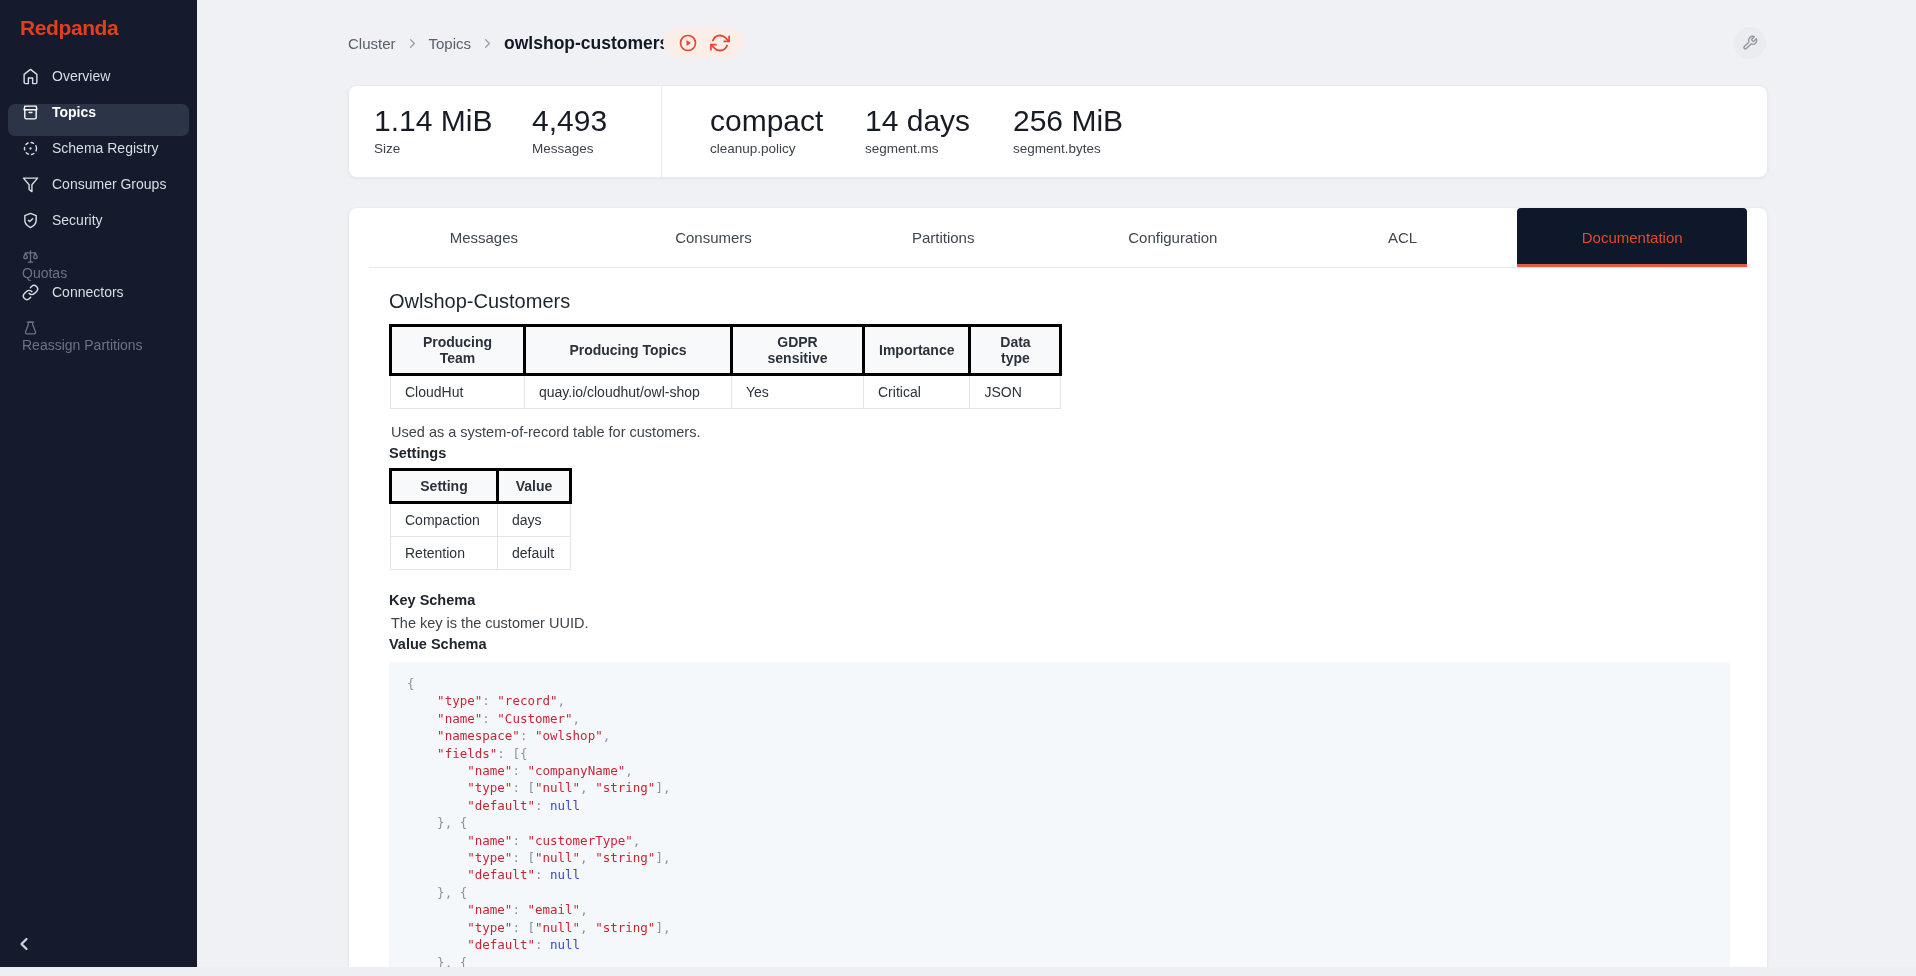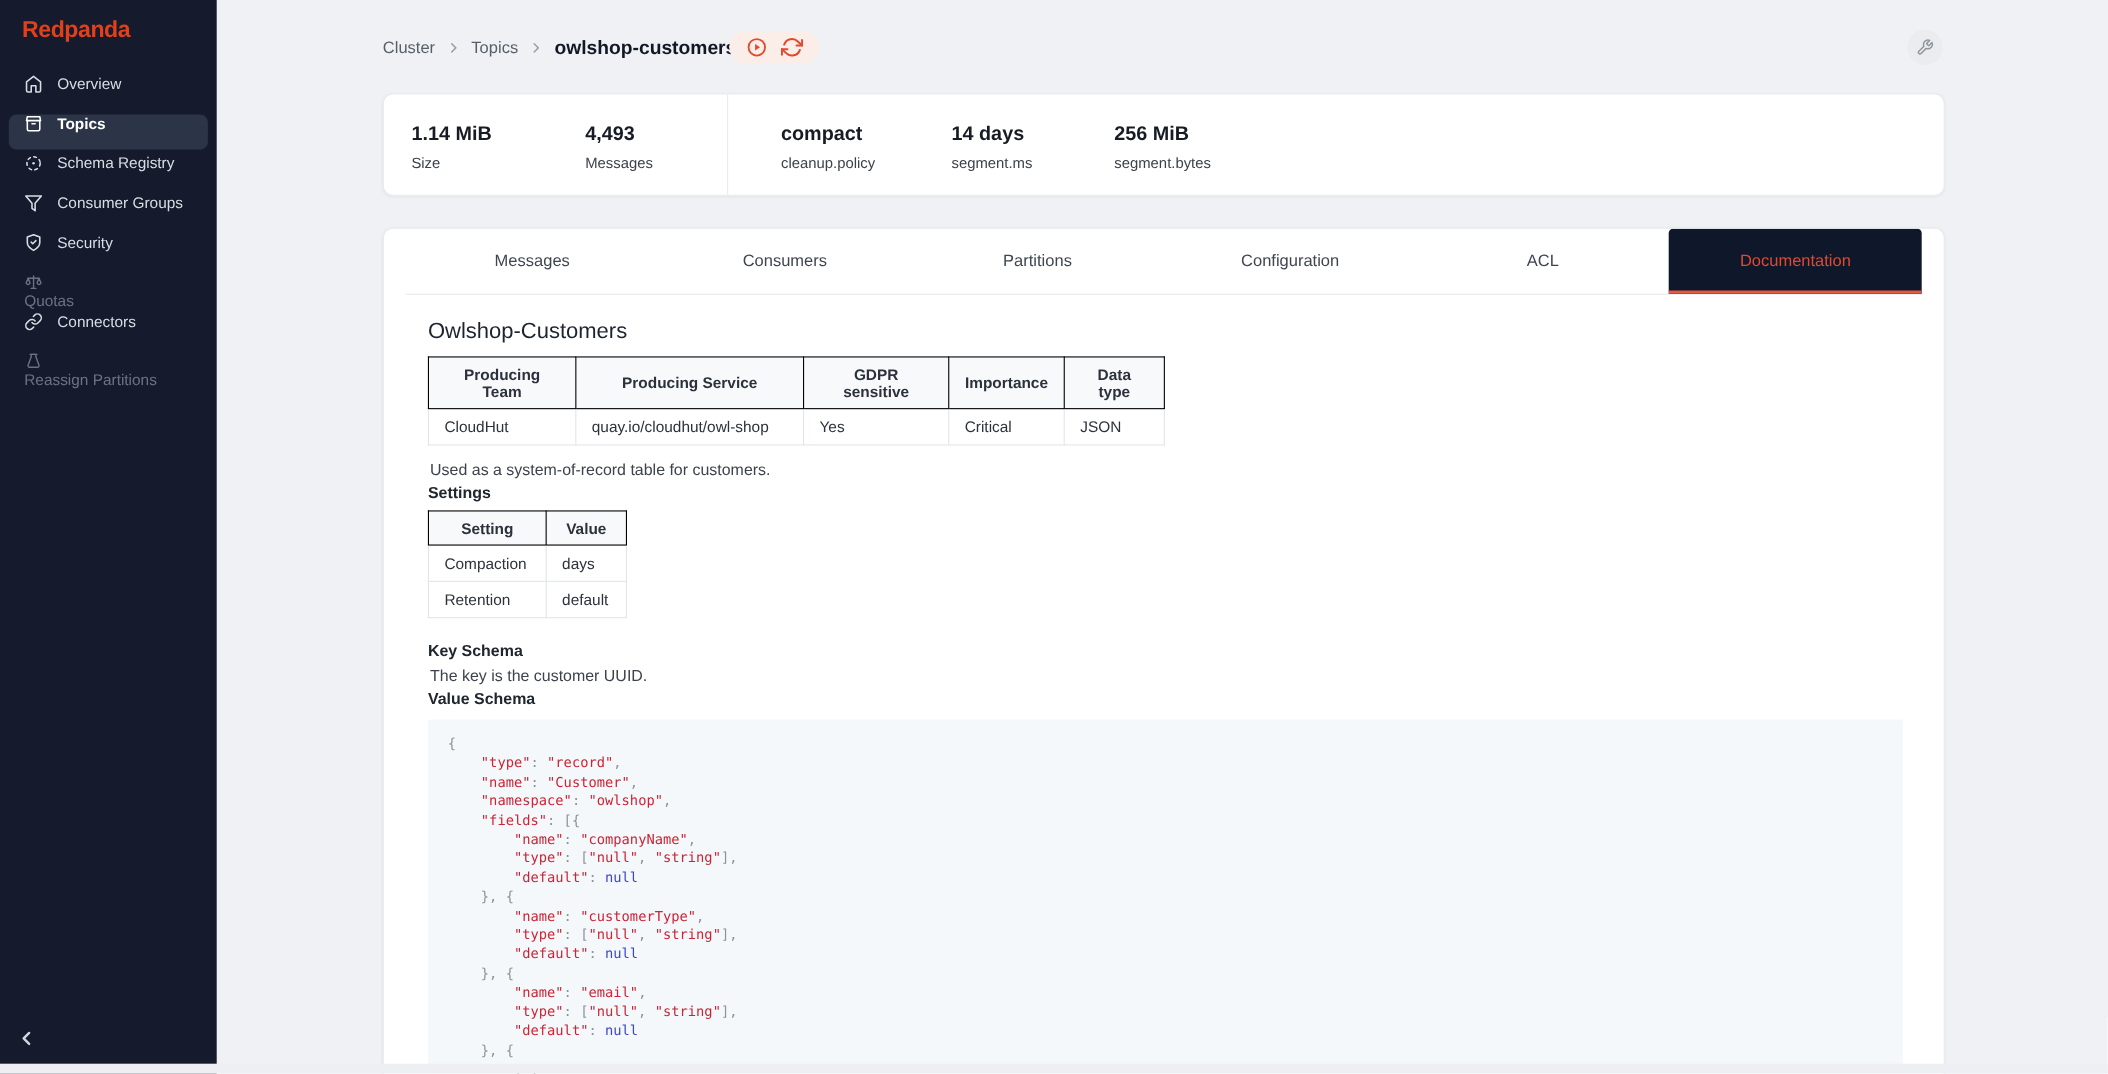--- a/index.html
+++ b/index.html
@@ -35,35 +35,35 @@
 
   .wrench-btn { position:absolute; left:1537px; top:27px; width:32px; height:32px; border-radius:50%;
                 background:#eaecef; border:none; display:flex; align-items:center; justify-content:center;
                 color:#8f959c; cursor:pointer; }
   .wrench-btn svg { width:16px; height:16px; }
 
   
   .stats-card { position:absolute; left:151px; top:85px; width:1420px; height:93px; background:#fff;
                 border-radius:9px; border:1px solid #e9ebef; box-shadow:0 1px 3px rgba(15,23,42,0.05); }
   .stat { position:absolute; top:0; height:100%; display:flex; flex-direction:column; justify-content:center; gap:6px; }
-  .stat-value { font-size:18px; font-weight:700; color:#171c24; line-height:28px; }
+  .stat-value { font-size:30px; font-weight:400; color:#171c24; line-height:28px; }
   .stat-label { font-size:13.5px; color:#3c424b; }
   .stats-divider { position:absolute; left:312px; top:0; bottom:0; width:1px; background:#e8eaee; }
 
   
   .content-card { position:absolute; left:151px; top:207px; width:1420px; height:830px; background:#fff;
                   border-radius:9px; border:1px solid #e9ebef; box-shadow:0 1px 3px rgba(15,23,42,0.05); overflow:hidden; }
   .tabs { display:flex; height:60px; margin:0 20px; border-bottom:1px solid #e7e9ee; }
   .tab { flex:1; display:flex; align-items:center; justify-content:center; font-size:15px; color:#3f4650; cursor:pointer; }
   .tab.active { background:#0f172a; color:#e2492e; box-shadow:inset 0 -3px 0 #e25a41; border-top-left-radius:4px; border-top-right-radius:4px; }
 
   .doc { padding:22px 40px 0 40px; }
   .doc h2 { font-size:20px; font-weight:500; color:#1c2430; margin-bottom:11px; }
   .doc-table { border-collapse:collapse; font-size:14px; color:#2b323b; }
-  .doc-table th { background:#f8f9fb; font-weight:700; text-align:center; padding:7px 14px; border:1px solid #000000; }
+  .doc-table th { background:#f8f9fb; font-weight:700; text-align:center; padding:7px 14px; border:3px solid #000000; }
   .doc-table td { padding:8px 14px; border:1px solid #e1e5ea; text-align:left; }
   .note { font-size:14.5px; color:#3c434c; margin:15px 0 5px 2px; }
   .doc h4 { font-size:14.5px; font-weight:700; color:#20262e; margin-bottom:7px; }
   .settings-wrap { margin-bottom:22px; }
   .plain { font-size:14.5px; color:#3c434c; margin:3px 0 0 2px; }
   .mt { margin-top:5px; }
   .code { margin-top:10px; background:#f5f8fa; border-radius:3px; width:1341px; padding:14px 18px;
           font-family:"Liberation Mono", monospace; font-size:12.5px; line-height:15.4px; color:#8d939b;
           white-space:pre; overflow:hidden; }
   .code .s { color:#cb2436; }
@@ -249,21 +249,21 @@
             <colgroup>
               <col style="width:134px">
               <col style="width:207px">
               <col style="width:132px">
               <col style="width:105px">
               <col style="width:91px">
             </colgroup>
             <thead>
               <tr>
                 <th>Producing Team</th>
-                <th>Producing Service</th>
+                <th>Producing Topics</th>
                 <th>GDPR sensitive</th>
                 <th>Importance</th>
                 <th>Data type</th>
               </tr>
             </thead>
             <tbody>
               <tr>
                 <td>CloudHut</td>
                 <td>quay.io/cloudhut/owl-shop</td>
                 <td>Yes</td>

